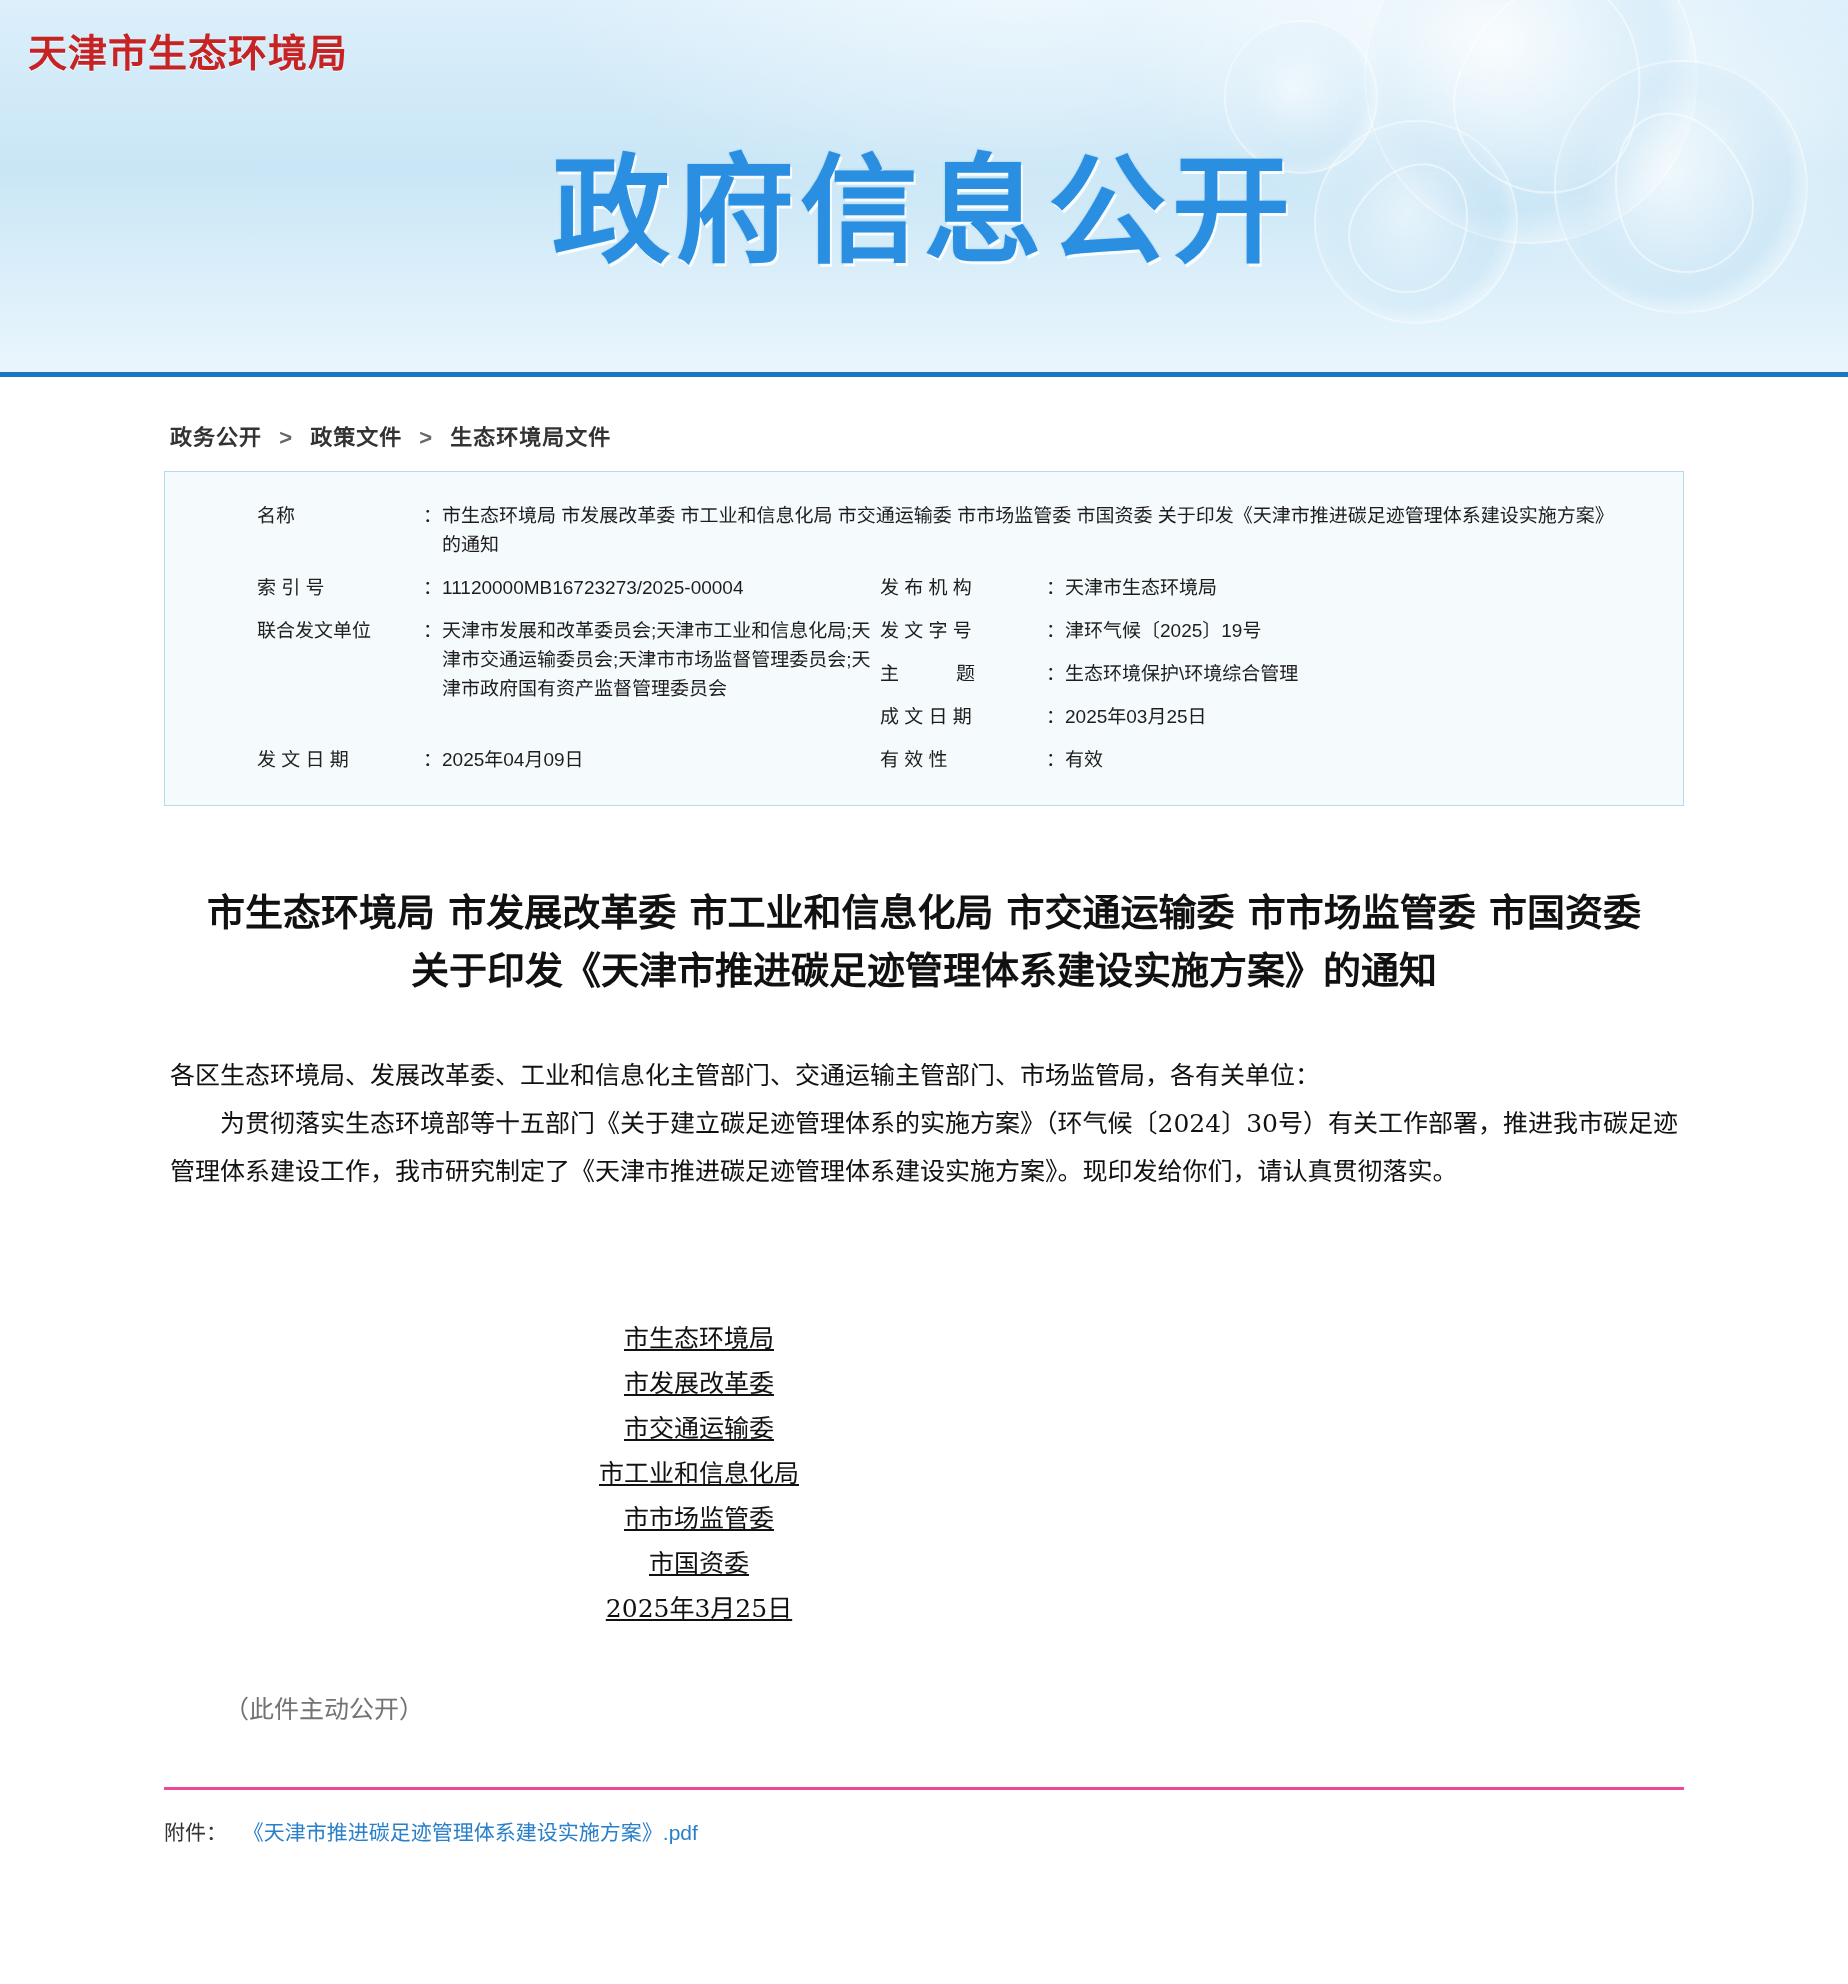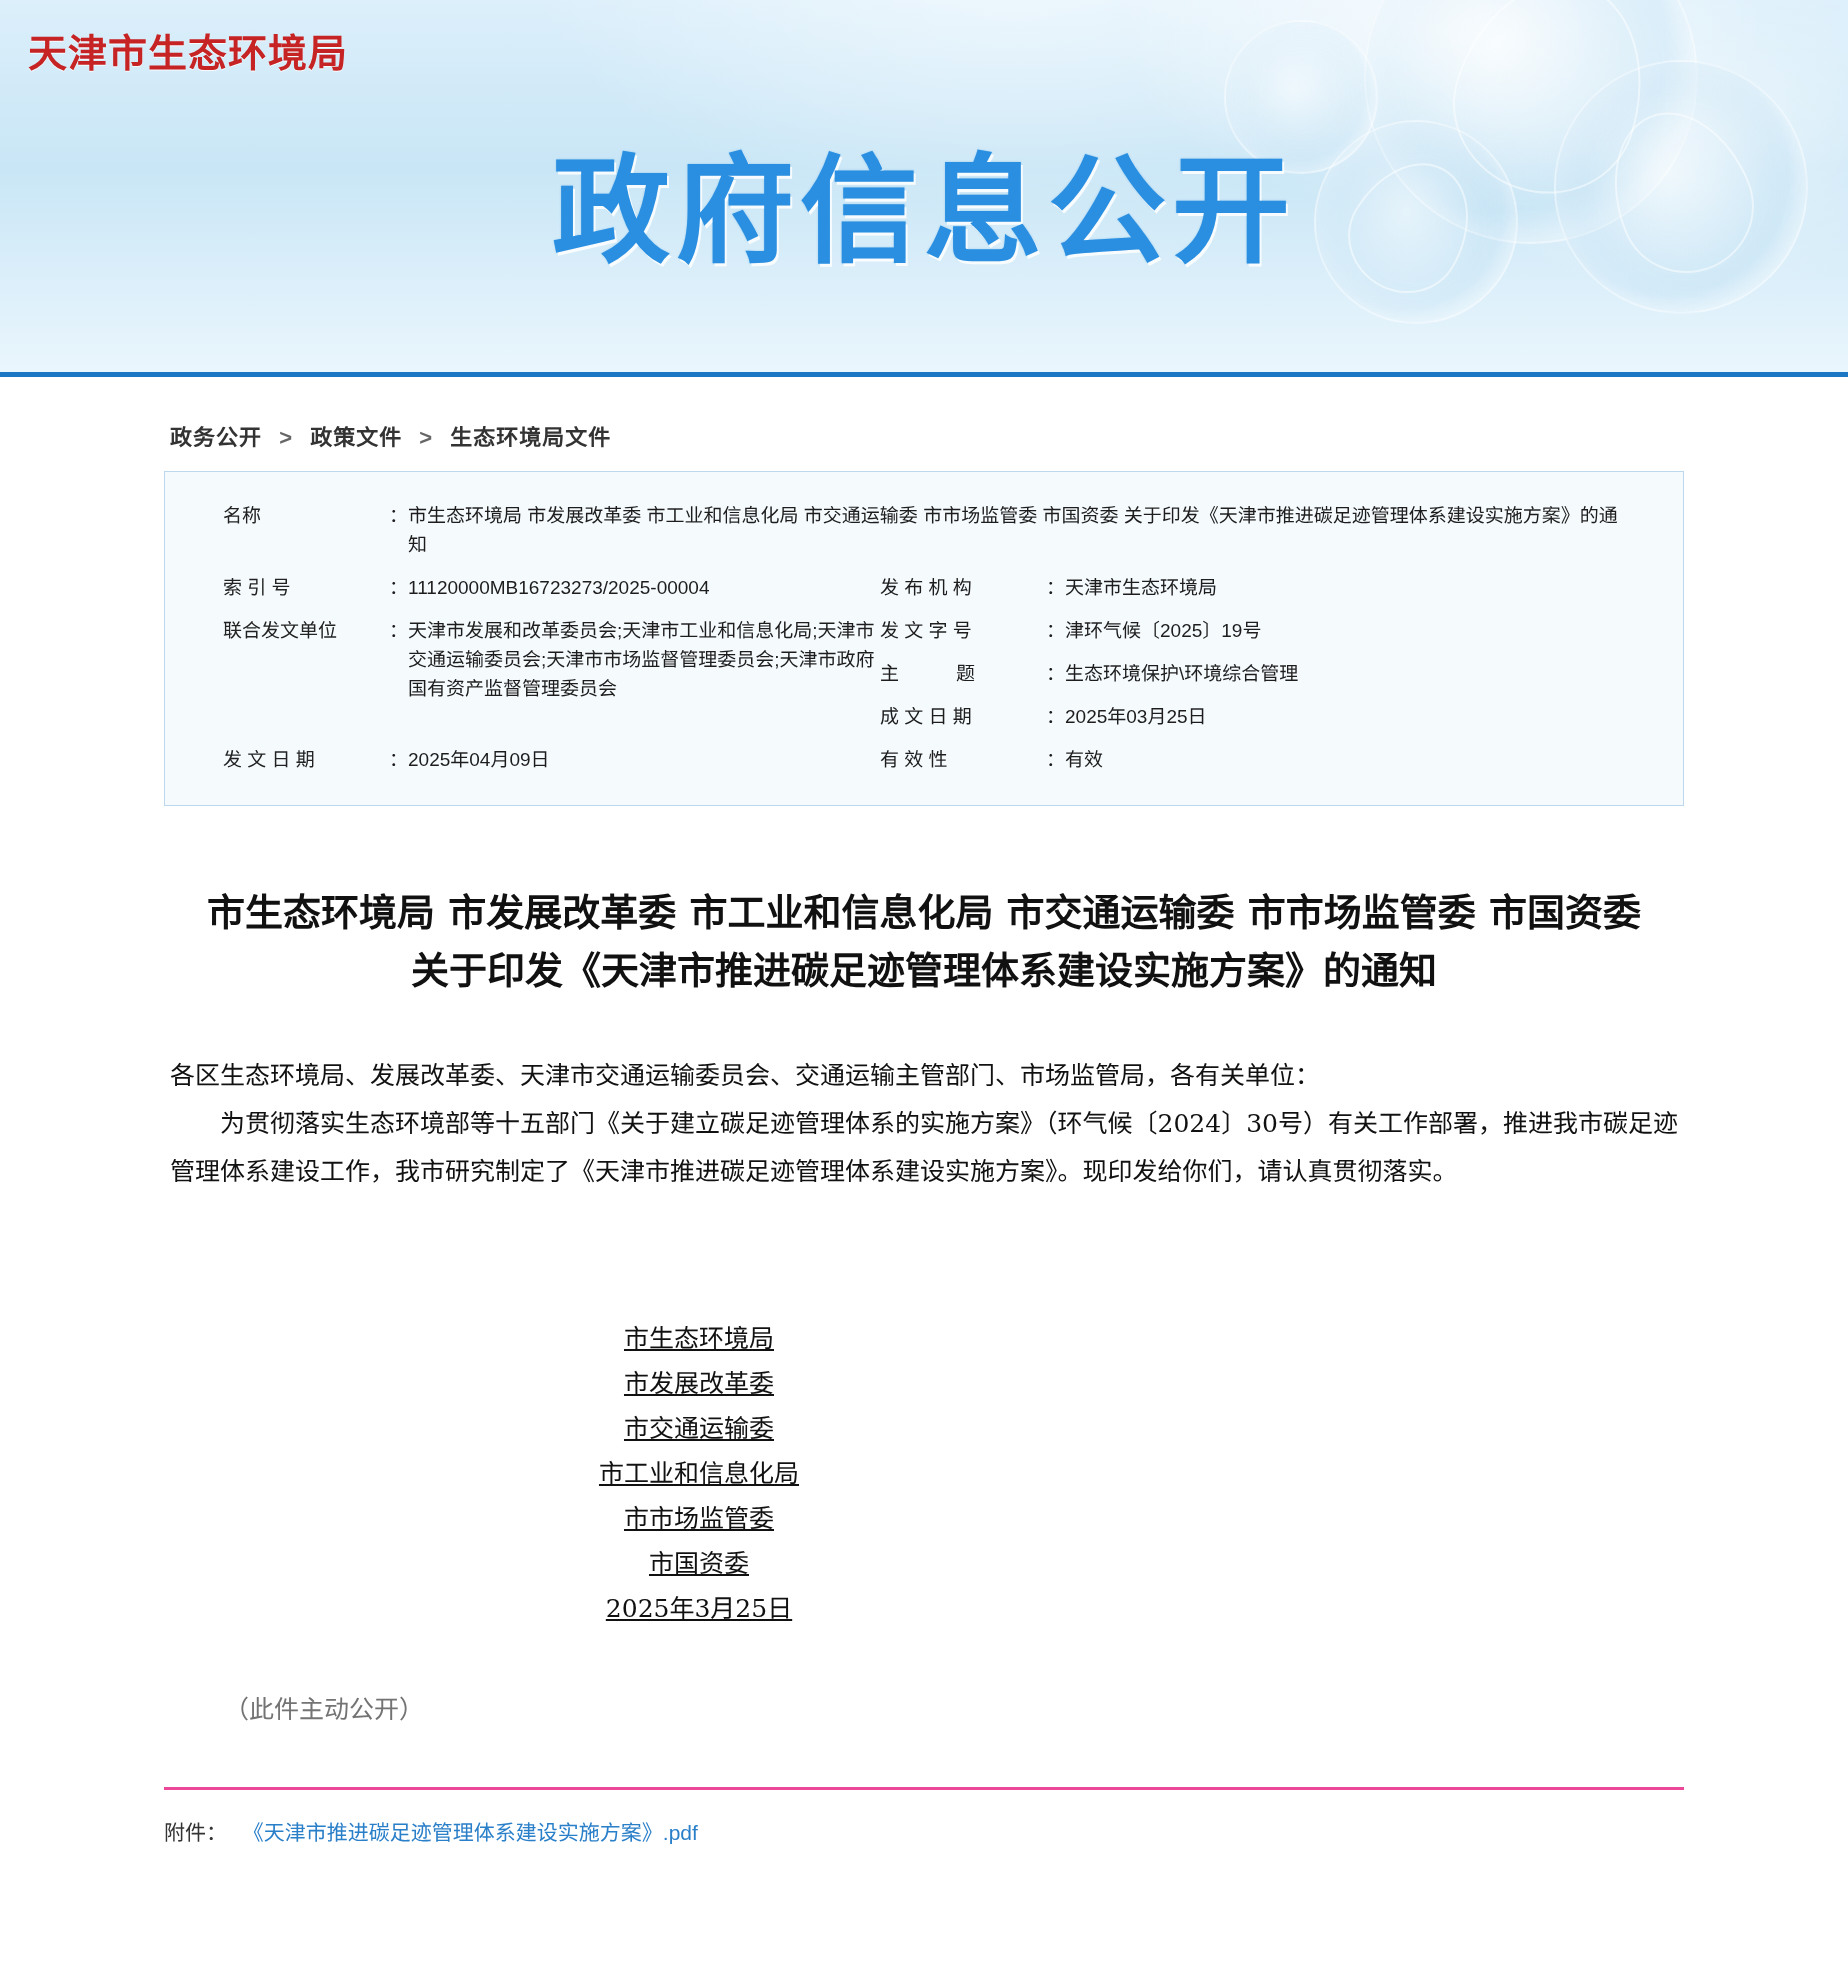--- a/index.html
+++ b/index.html
@@ -88,21 +88,21 @@
     padding: 8px 0 20px 6px;
     letter-spacing: 1px;
     font-weight: bold;
   }
   .breadcrumb .sep { margin: 0 10px; color: #666; }
 
   
   .meta-box {
     border: 1px solid #bcd8ee;
     background: #f5fafd;
-    padding: 22px 58px 24px 58px;
+    padding: 22px 58px 24px 92px;
     box-sizing: border-box;
   }
   table.meta {
     width: 100%;
     border-collapse: collapse;
     font-size: 19px;
     color: #1d1d1d;
   }
   table.meta td {
     vertical-align: top;
@@ -251,21 +251,21 @@
         <td class="val2">有效</td>
       </tr>
     </tbody>
       </table>
   </div>
 
   <div class="article">
     <div class="art-title">市生态环境局 市发展改革委 市工业和信息化局 市交通运输委 市市场监管委 市国资委 关于印发《天津市推进碳足迹管理体系建设实施方案》的通知</div>
 
     <div class="art-body">
-      <p>各区生态环境局、发展改革委、天津市交通运输委员会、交通运输主管部门、市场监管局，各有关单位：</p>
+      <p>各区生态环境局、发展改革委、工业和信息化主管部门、交通运输主管部门、市场监管局，各有关单位：</p>
       <p class="indent">为贯彻落实生态环境部等十五部门《关于建立碳足迹管理体系的实施方案》（环气候〔2024〕30号）有关工作部署，推进我市碳足迹管理体系建设工作，我市研究制定了《天津市推进碳足迹管理体系建设实施方案》。现印发给你们，请认真贯彻落实。</p>
     </div>
 
     <div class="signature">
       <div>市生态环境局</div>
       <div>市发展改革委</div>
       <div>市交通运输委</div>
       <div>市工业和信息化局</div>
       <div>市市场监管委</div>
       <div>市国资委</div>

